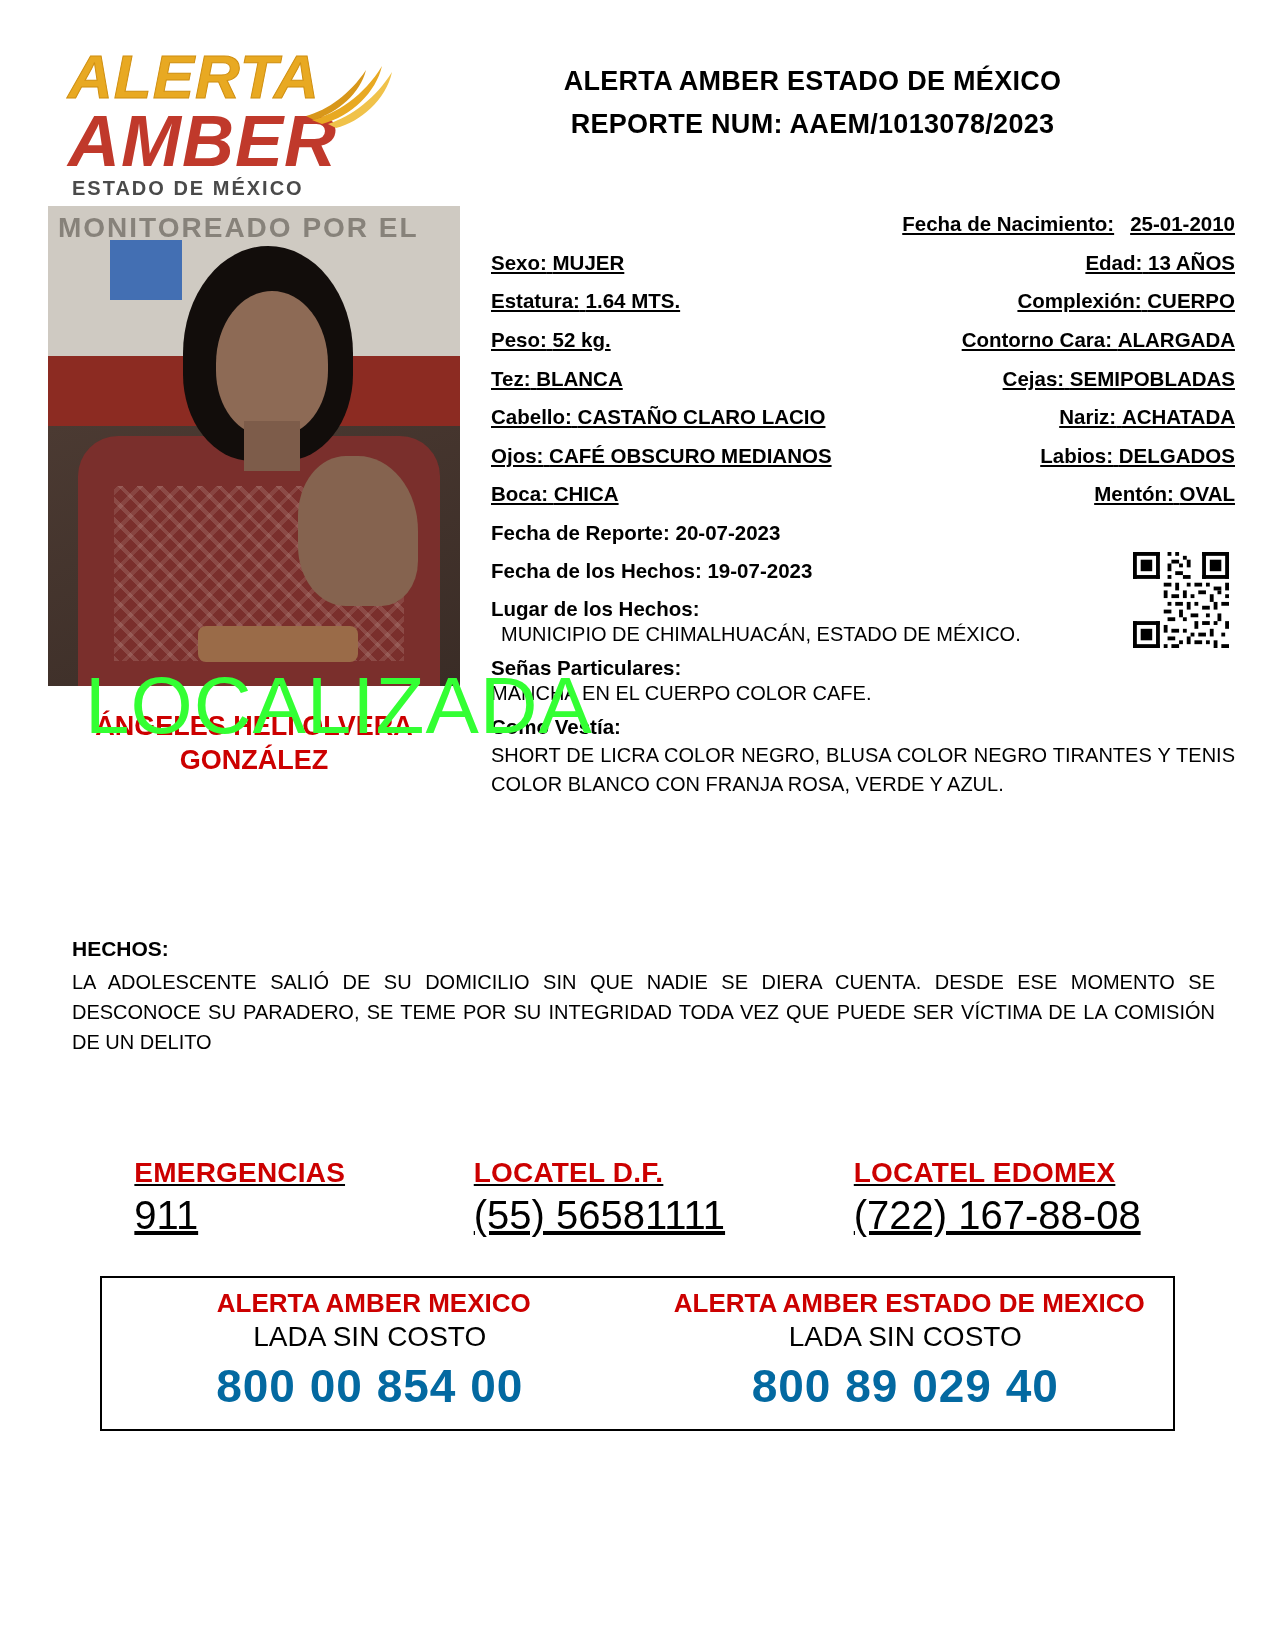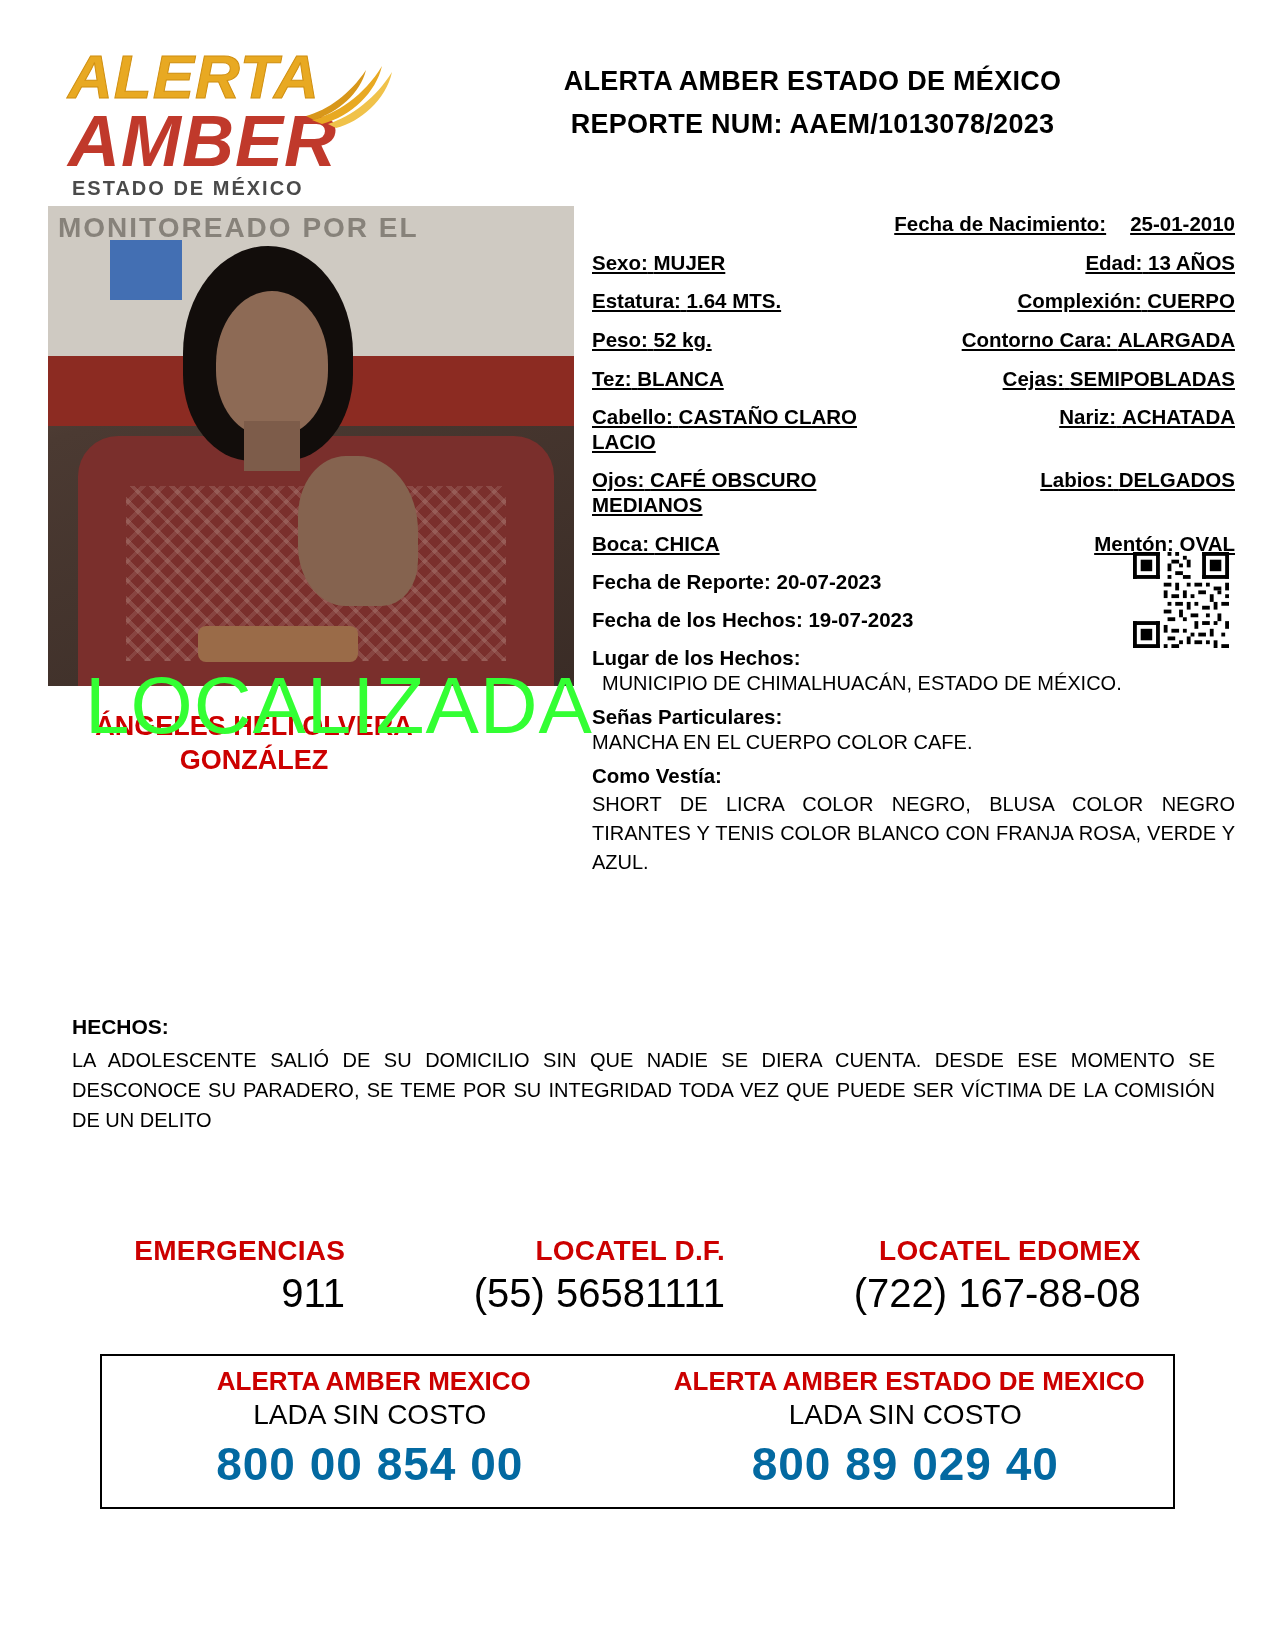--- a/index.html
+++ b/index.html
@@ -87,26 +87,25 @@
     flex-direction: row;
     padding: 6px 40px 0 48px;
     position: relative;
   }
 
   .photo-col {
     flex: 0 0 425px;
     padding-left: 0px;
   }
   .photo {
-    width: 496px;
+    width: 412px;
     height: 480px;
     background: linear-gradient(160deg, #6d5548 0%, #4b3a32 35%, #3a2c26 100%);
     position: relative;
     overflow: hidden;
-    padding-left: 30px;
   }
   .photo .wall {
     position: absolute;
     left: 0; top: 0; right: 0; height: 150px;
     background: #cfcac2;
   }
   .photo .wall-text {
     position: absolute;
     top: 6px;
     left: 10px;
@@ -257,21 +256,21 @@
 
   
   .phones {
     display: flex;
     flex-direction: row;
     justify-content: space-around;
     align-items: flex-start;
     margin-top: 100px;
     padding: 0 70px;
   }
-  .phone-item { text-align: right; }
+  .phone-item { text-align: left; text-decoration: underline; }
   .phone-label {
     color: #cc0000;
     font-weight: bold;
     font-size: 28px;
     letter-spacing: 0.2px;
   }
   .phone-number {
     font-size: 40px;
     margin-top: 4px;
   }
@@ -341,21 +340,21 @@
       <div class="arm"></div>
       <div class="sleeve"></div>
     </div>
     <div class="victim-name">ÁNGELES HELI OLVERA GONZÁLEZ</div>
   </div>
 
   <div class="details-col">
 
     <div class="row row-center">
       <span class="lbl">Fecha de Nacimiento:</span>
-      <span class="val" style="margin-left:24px;">25-01-2010</span>
+      <span class="val" style="margin-left:16px;">25-01-2010</span>
     </div>
 
     <div class="row">
       <span class="cell-left">
         <span class="lbl">Sexo:</span>
         <span class="val">MUJER</span>
       </span>
       <span class="cell-right">
         <span class="lbl">Edad:</span>
         <span class="val">13 AÑOS</span>

